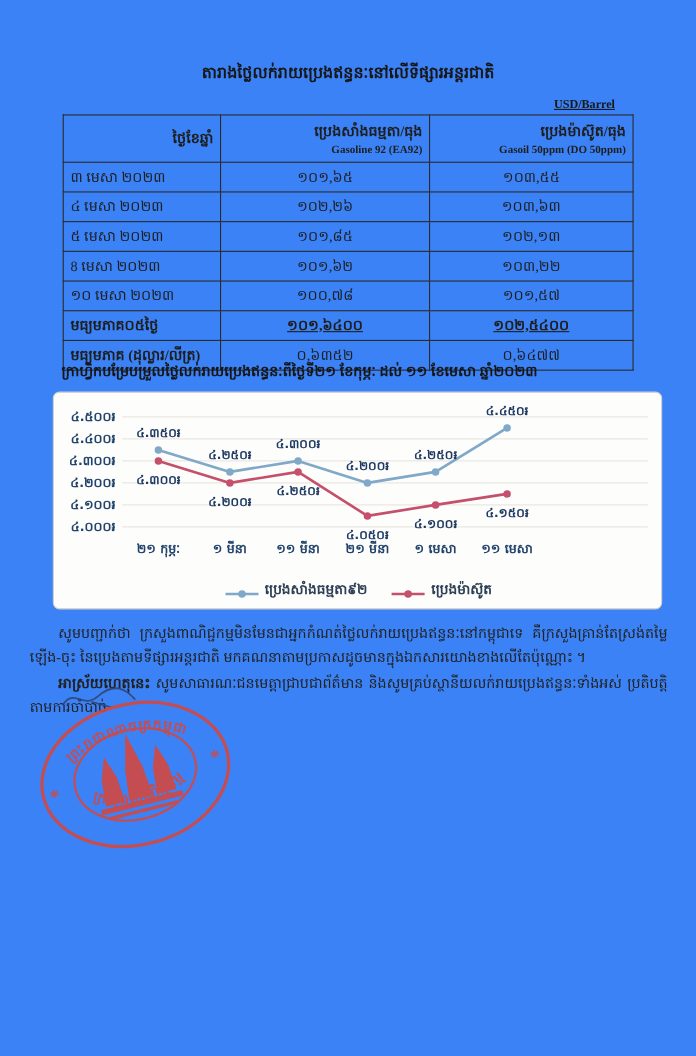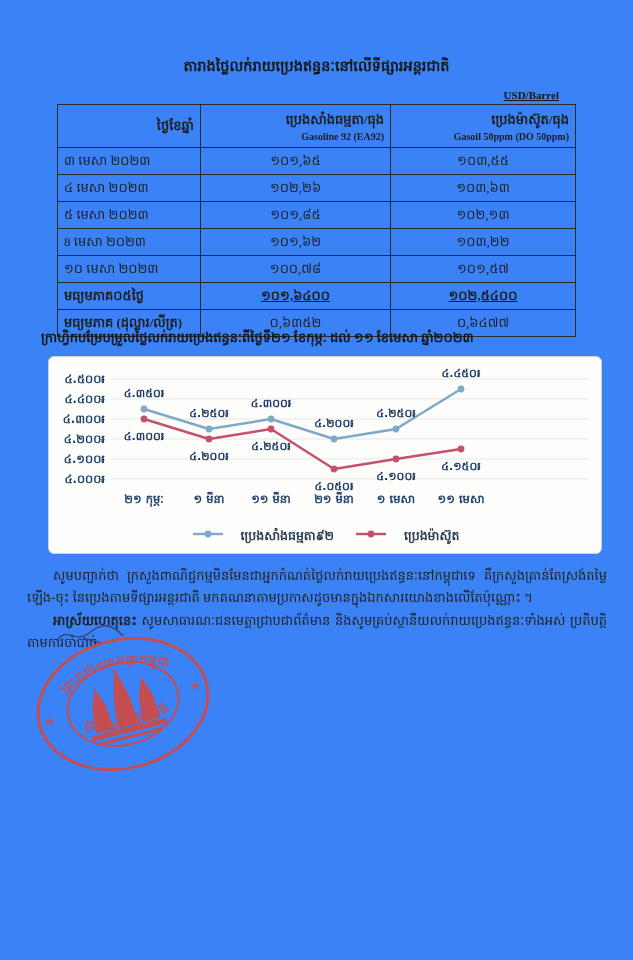--- a/index.html
+++ b/index.html
@@ -28,35 +28,35 @@
   }
   .price-table thead th{height:40px; font-weight:bold; text-align:right; vertical-align:middle;}
   .hdr-en{font-size:10px; font-weight:bold; margin-top:1px;}
   .price-table td{height:24px;}
   .cell-date{text-align:left; padding-left:8px;}
   .cell-val{text-align:center;}
   .bold{font-weight:bold;}
   .avg-val{font-weight:bold; text-decoration:underline;margin-left:21px;}
   
   .chart-title{
-    position:absolute; top:329px; left:41px; width:560px;
+    position:absolute; top:329px; left:56px; width:560px;
     font-size:13px; font-weight:bold; color:#161616;
   }
   .chart-box{
     position:absolute; left:48px; top:356px; width:552px; height:196px;
     border:1px solid #d3cfca; border-radius:6px; background:#fdfdfc;
   }
   #chart-svg{display:block;}
   .tick{font-size:11.5px; fill:#22436b; font-weight:bold; font-family:"DejaVu Sans", sans-serif;}
   .dlabel{font-size:11px; fill:#1f3a63; font-weight:bold; font-family:"DejaVu Sans", sans-serif;}
   #chart-legend{
     height:28px; display:flex; align-items:center; justify-content:center; gap:20px;
     font-size:12.5px; font-weight:bold; color:#2e4057;
   }
-  .legend-item{display:inline-flex; align-items:flex-start; gap:16px;}
+  .legend-item{display:inline-flex; align-items:flex-end; gap:4px;}
   
   .notes{
     position:absolute; left:27px; top:565px; width:580px;
     font-size:13px; line-height:1.72; text-align:justify; color:#222;
   }
   .notes p{margin:0; text-indent:26px;}
   .lead{font-weight:bold;}
   
   .stamp{position:absolute; left:28px; top:636px; opacity:.88;}
   .signature{position:absolute; left:55px; top:623px; opacity:.85;}

